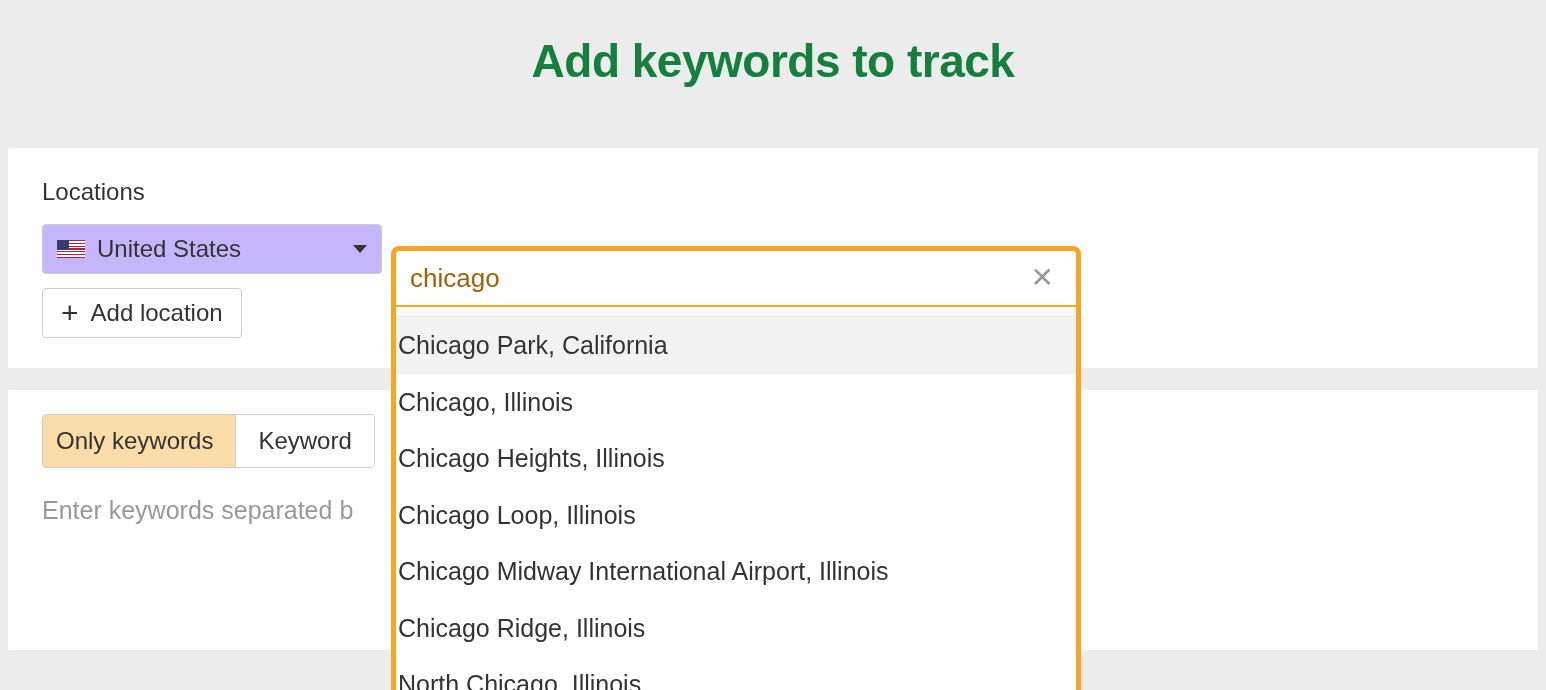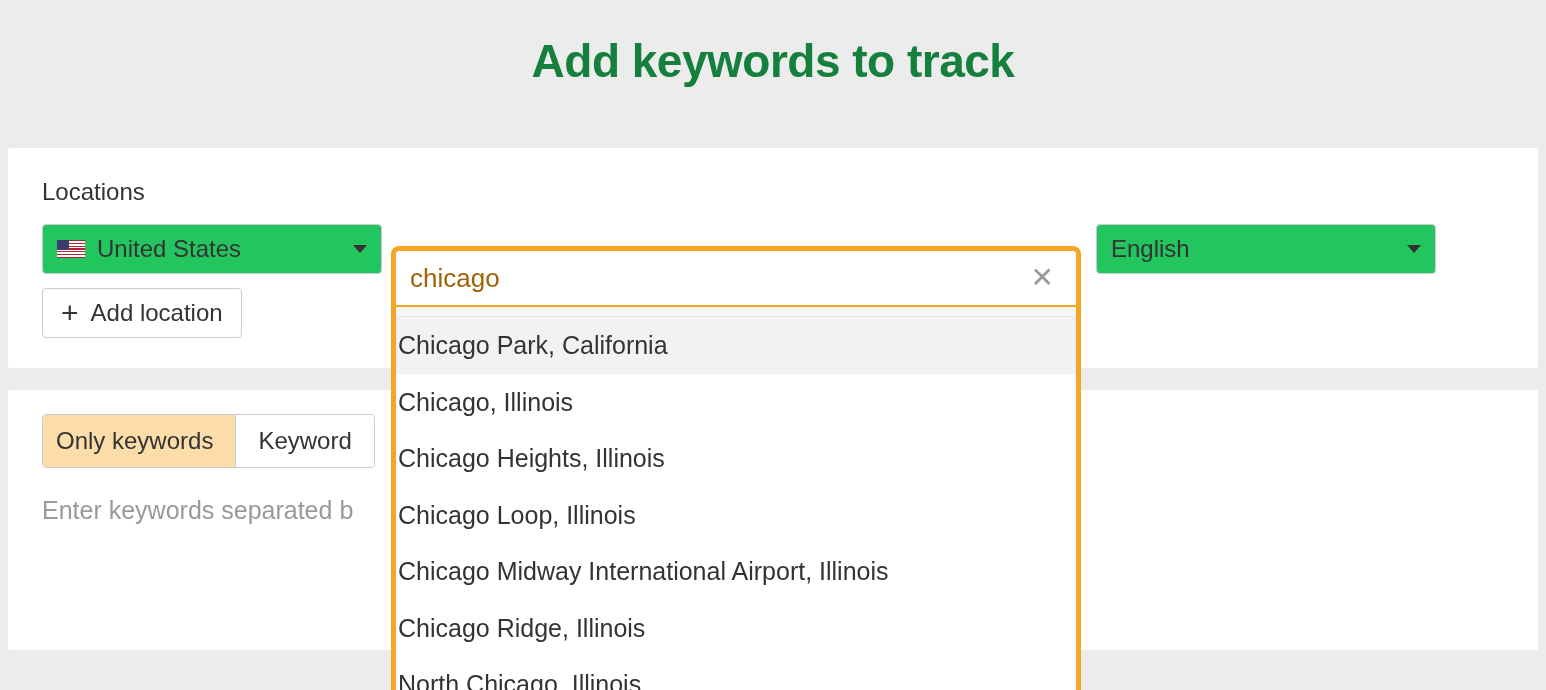--- a/index.html
+++ b/index.html
@@ -45,21 +45,21 @@
     display: flex;
     gap: 12px;
     align-items: center;
     position: relative;
   }
 
   .select-box {
     height: 50px;
     border: 1px solid #ccc;
     border-radius: 4px;
-    background: #22c55e;
+    background: #c4b5fd;
     display: inline-flex;
     align-items: center;
     padding: 0 14px;
     font-size: 24px;
     color: #333;
     cursor: pointer;
     position: relative;
   }
   .select-box .chev {
     margin-left: auto;
@@ -231,24 +231,20 @@
 
   <div class="row">
     <div class="select-box country-select">
       <span class="flag"></span>
       <span>United States</span>
       <span class="chev"></span>
     </div>
 
     <div style="width:690px;height:50px;"></div>
 
-    <div class="select-box lang-select">
-      <span>English</span>
-      <span class="chev"></span>
-    </div>
   </div>
 
   <button class="add-location-btn">
     <span class="plus">+</span>
     <span>Add location</span>
   </button>
 </div>
 
 <div class="card second">
   <div class="tabs">

